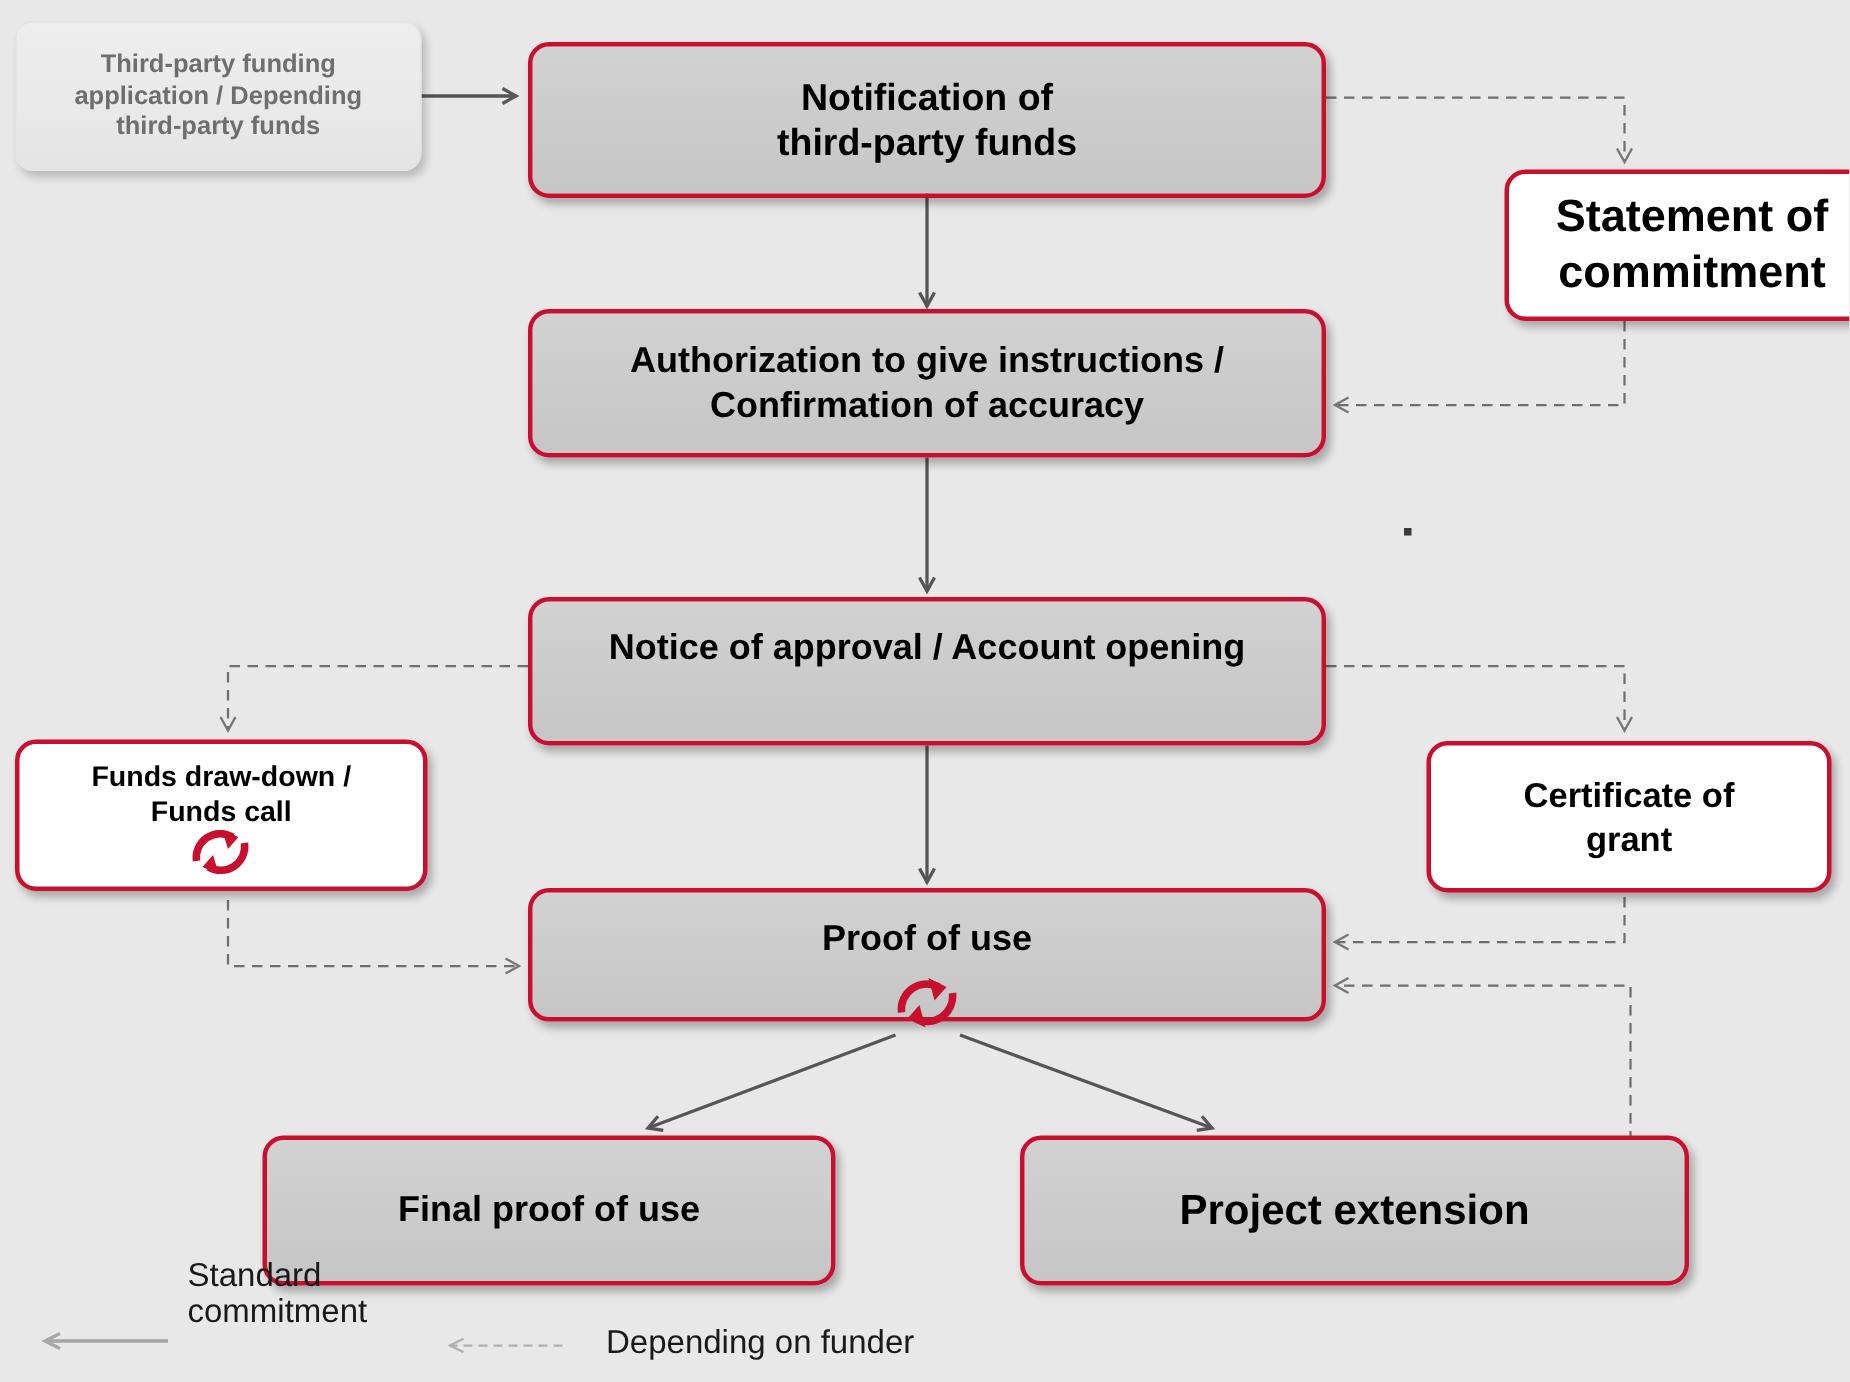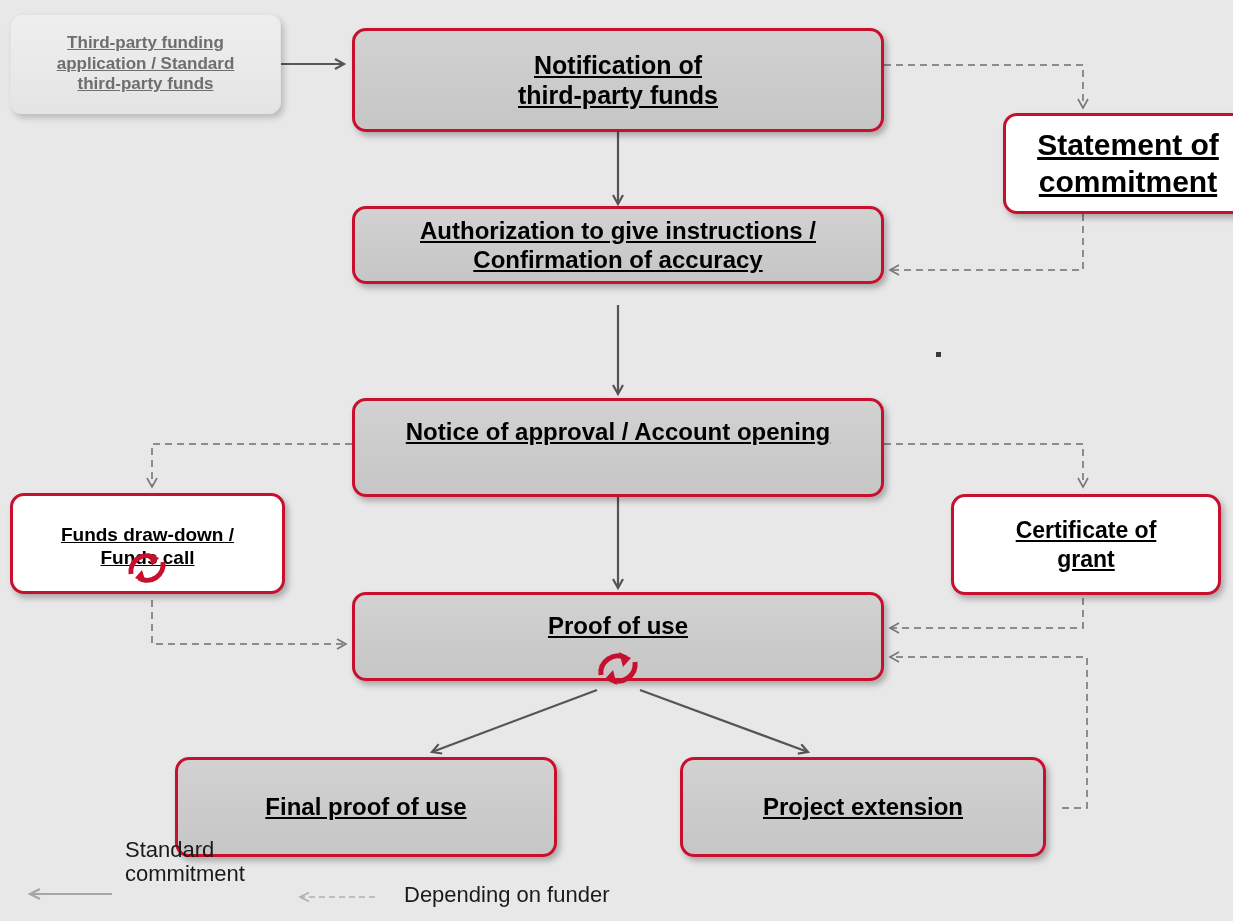--- a/index.html
+++ b/index.html
@@ -44,21 +44,21 @@
   .node.white {
     background: #ffffff;
   }
   .node.plain {
     border: 1px solid #e3e3e3;
     background: linear-gradient(to bottom, #eeeeee 0%, #e9e9e9 60%, #e4e4e4 100%);
     color: #6e6e6e;
     border-radius: 12px;
     box-shadow: 3px 4px 6px rgba(0,0,0,0.20);
   }
-  .node .lbl { display: block; padding: 0 10px; text-decoration: underline; }
+  .node .lbl { display: block; padding: 0 10px; }
   .node.top-align { align-items: flex-start; padding-top: 16px; }
 
   .cycle-icon {
     position: absolute;
     z-index: 5;
     pointer-events: none;
   }
 
   .legend-text {
     position: absolute;
@@ -154,53 +154,53 @@
       <line x1="112" y1="894" x2="30" y2="894" stroke="#a6a6a6" stroke-width="2.2" marker-end="url(#legendArrow)"></line>
     </g>
     <g>
       <line x1="375" y1="897" x2="300" y2="897" stroke="#b0b0b0" stroke-width="1.5" stroke-dasharray="6,4" marker-end="url(#legendArrowDash)"></line>
     </g>
   </svg>
 
   <div class="node plain" style="left:10px; top:14px; width:271px; height:100px; font-size:17px;">
     <span>
       <span class="lbl">Third-party funding</span>
-      <span class="lbl">application / Standard</span>
+      <span class="lbl">application / Depending</span>
       <span class="lbl">third-party funds</span>
     </span>
   </div>
 
   <div class="node filled" style="left:352px; top:12px; width:532px; height:104px; font-size:25px;margin-top:16px;">
     <span>
       <span class="lbl">Notification of</span>
       <span class="lbl">third-party funds</span>
     </span>
   </div>
 
   <div class="node white" style="left:1003px; top:113px; width:250px; height:101px; font-size:30px;">
     <span>
       <span class="lbl">Statement of</span>
       <span class="lbl">commitment</span>
     </span>
   </div>
 
-  <div class="node filled" style="left:352px; top:206px; width:532px; height:78px; font-size:24px;">
+  <div class="node filled" style="left:352px; top:206px; width:532px; height:99px; font-size:24px;">
     <span>
       <span class="lbl">Authorization to give instructions /</span>
       <span class="lbl">Confirmation of accuracy</span>
     </span>
   </div>
 
   <div class="node filled top-align" style="left:352px; top:398px; width:532px; height:99px; font-size:24px;text-align:center;">
     <span>
       <span class="lbl">Notice of approval / Account opening</span>
     </span>
   </div>
 
-  <div class="node white top-align" style="left:10px; top:493px; width:275px; height:101px; font-size:19px; padding-top:27px;">
+  <div class="node white top-align" style="left:10px; top:493px; width:275px; height:101px; font-size:19px; padding-top:11px;">
     <span>
       <span class="lbl">Funds draw-down /</span>
       <span class="lbl">Funds call</span>
     </span>
   </div>
   <svg class="cycle-icon" style="left:117px; top:543px;" width="60" height="50" viewBox="0 0 60 50">
     <path d="M14,31 A16,16 0 0 1 38,15" fill="none" stroke="#c8102e" stroke-width="5" stroke-linecap="butt"></path>
     <path d="M31,10 L42,15 L35,23 Z" fill="#c8102e"></path>
     <path d="M46,19 A16,16 0 0 1 22,35" fill="none" stroke="#c8102e" stroke-width="5" stroke-linecap="butt"></path>
     <path d="M29,40 L18,35 L25,27 Z" fill="#c8102e"></path>
@@ -224,21 +224,21 @@
     <path d="M49,20 A17,17 0 0 1 24,37" fill="none" stroke="#c8102e" stroke-width="5" stroke-linecap="butt"></path>
     <path d="M31,43 L19,37 L27,28 Z" fill="#c8102e"></path>
   </svg>
 
   <div class="node filled" style="left:175px; top:757px; width:382px; height:100px; font-size:24px;">
     <span>
       <span class="lbl">Final proof of use</span>
     </span>
   </div>
 
-  <div class="node filled" style="left:680px; top:757px; width:366px; height:100px; font-size:24px;">
+  <div class="node filled" style="left:680px; top:757px; width:446px; height:100px; font-size:28px;">
     <span>
       <span class="lbl">Project extension</span>
     </span>
   </div>
 
   <div class="legend-text" style="left:125px; top:838px;">
     <div>Standard</div>
     <div>commitment</div>
   </div>
 

